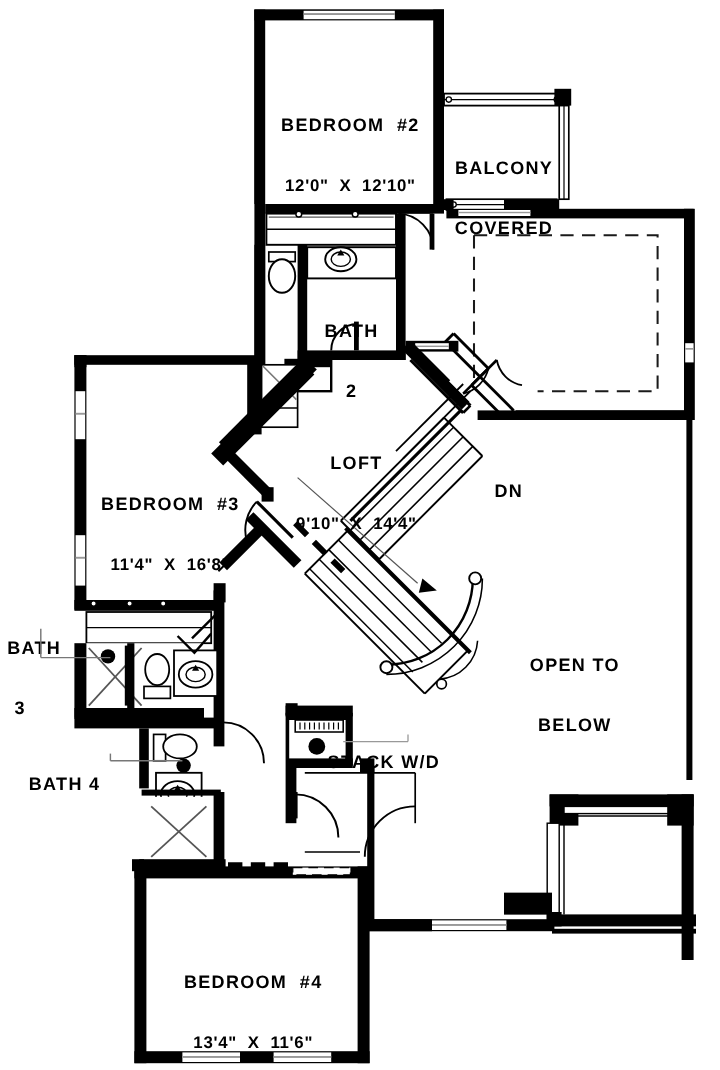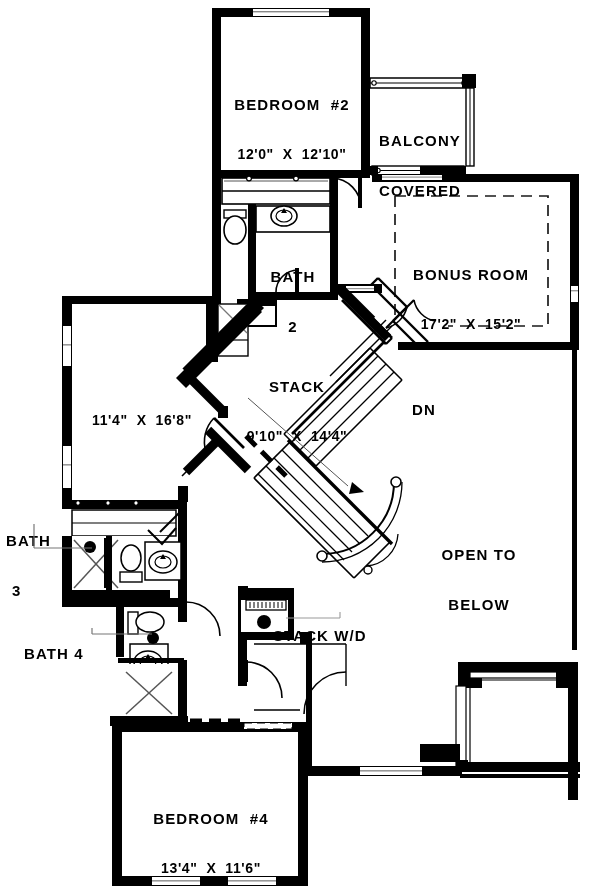--- a/index.html
+++ b/index.html
@@ -468,36 +468,33 @@
   <div class="lbl" style="left:218px; top:62px; width:148px;">
     <span class="rm">BEDROOM  #2</span>
     <span class="dim">12'0"  X  12'10"</span>
   </div>
 
   <div class="lbl" style="left:372px; top:98px; width:96px;">
     <span class="rm">BALCONY</span>
     <span class="rm">COVERED</span>
   </div>
 
-  <div class="lbl" style="left:398px; top:232px; width:146px;">
-    <span class="rm">BONUS ROOM</span>
-    <span class="dim">17'2"  X  15'2"</span>
-  </div>
 
   <div class="lbl" style="left:256px; top:234px; width:74px;">
     <span class="rm">BATH</span>
     <span class="rm">2</span>
   </div>
 
   <div class="lbl" style="left:72px; top:378px; width:140px;">
+    <span class="rm">BEDROOM  #3</span>
     <span class="dim">11'4"  X  16'8"</span>
   </div>
 
   <div class="lbl" style="left:232px; top:344px; width:130px;">
-    <span class="rm">STACK</span>
+    <span class="rm">LOFT</span>
     <span class="dim">9'10"  X  14'4"</span>
   </div>
 
   <div class="lbl" style="left:6px; top:498px; width:58px; text-align:left;">
     <span class="rm">BATH</span>
     <span class="rm" style="text-align:left; padding-left:6px;">3</span>
   </div>
 
   <div class="lbl one" style="left:24px; top:614px; width:84px; text-align:left;">
     <span class="rm">BATH 4</span>

